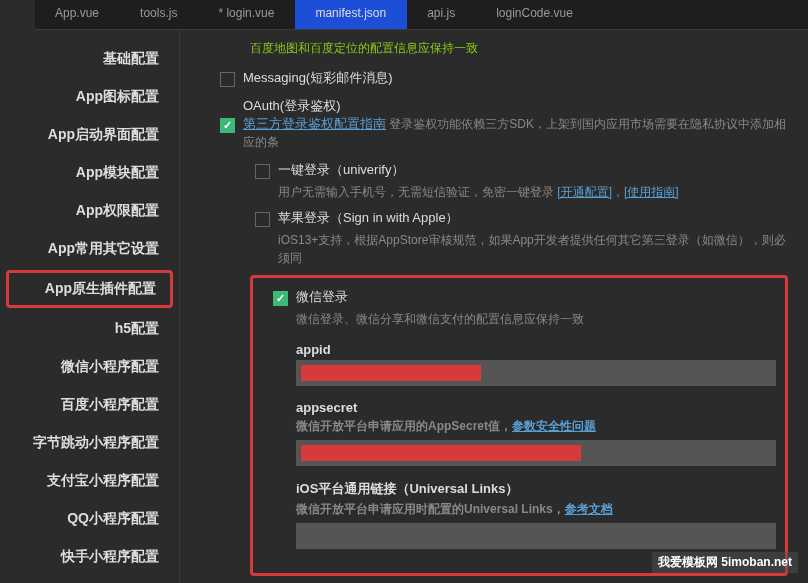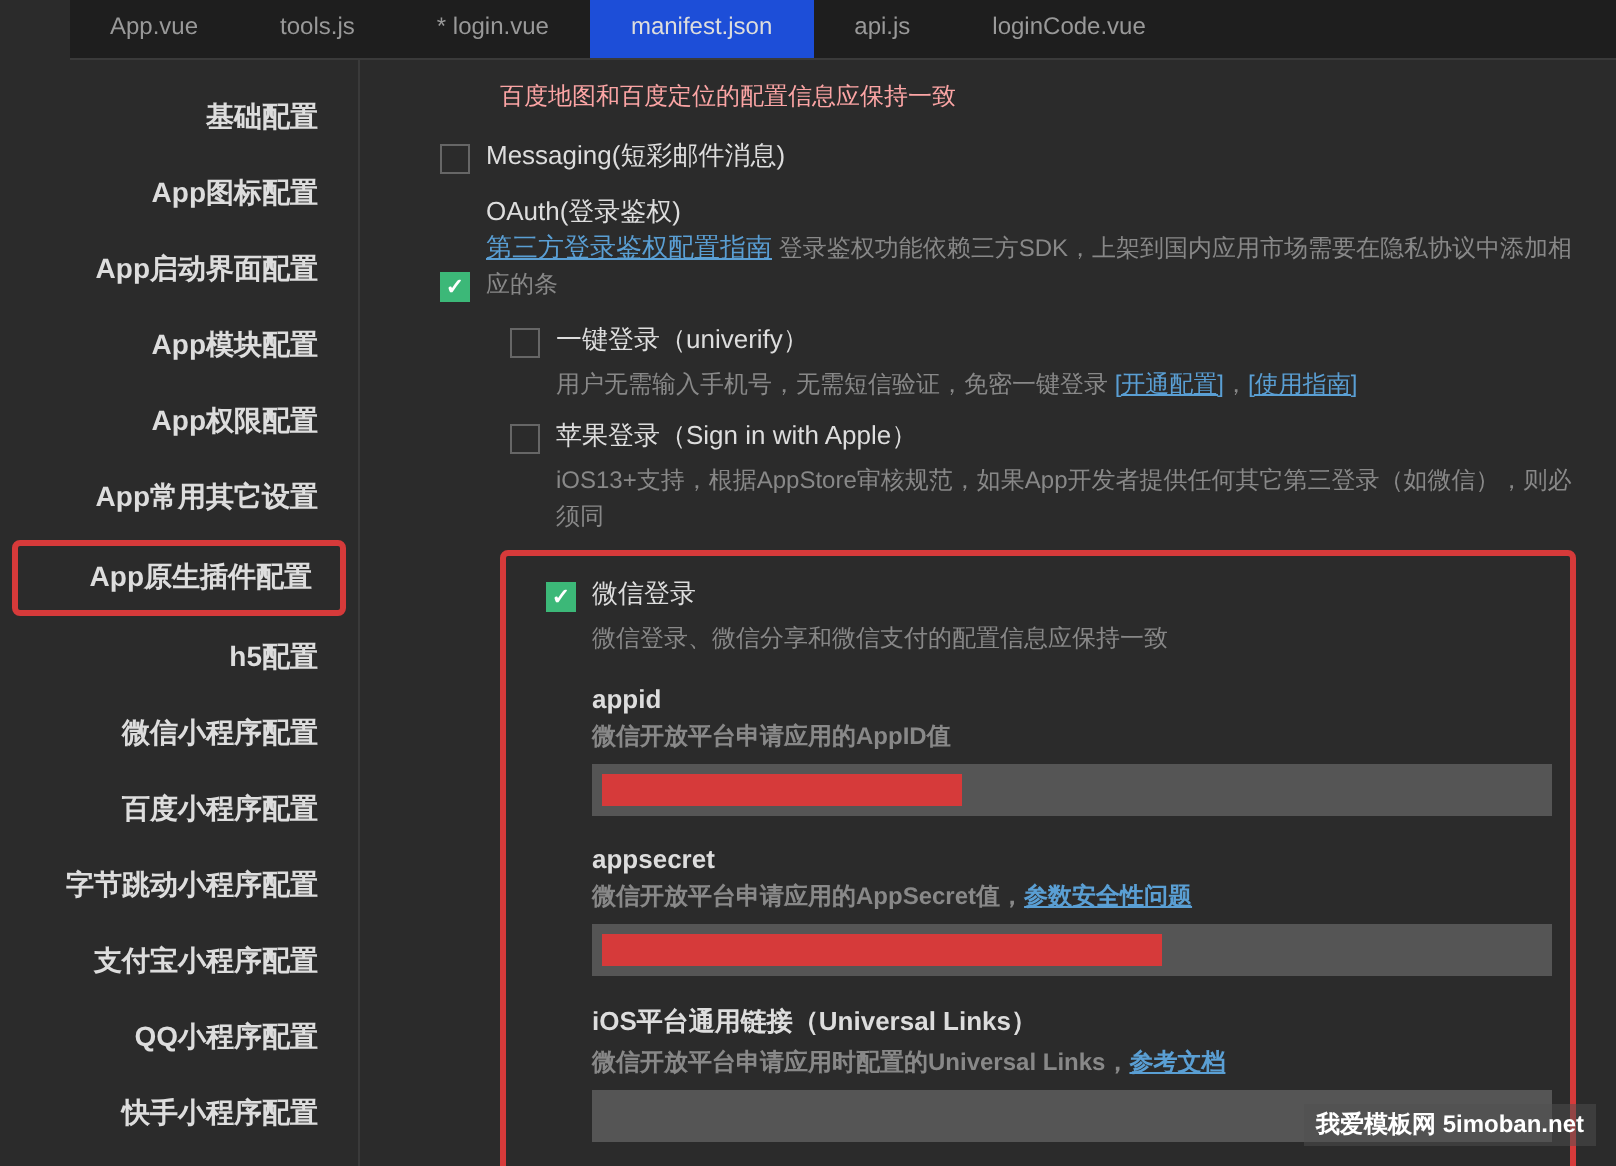--- a/index.html
+++ b/index.html
@@ -10,23 +10,23 @@
     .tab.active { background: #1d4ed8; color: #ddd; }
     
     .container { display: flex; height: calc(100% - 30px); }
     
     .sidebar { width: 180px; background: #2b2b2b; border-right: 1px solid #3a3a3a; padding: 10px 0; text-align: right; }
     .sidebar-item { padding: 10px 20px; color: #ddd; font-size: 14px; font-weight: bold; cursor: pointer; }
     .sidebar-item.highlighted { border: 3px solid #d63a3a; border-radius: 4px; margin: 2px 6px; padding: 7px 14px; }
     
     .main { flex: 1; padding: 10px 20px; overflow: hidden; position: relative; }
     
-    .section-desc { color: #fca5a5; font-size: 12px; margin-bottom: 12px; padding-left: 50px; }
+    .section-desc { color: #84cc16; font-size: 12px; margin-bottom: 12px; padding-left: 50px; }
     
-    .checkbox-row { display: flex; align-items: flex-end; margin: 10px 0; padding-left: 20px; }
+    .checkbox-row { display: flex; align-items: center; margin: 10px 0; padding-left: 20px; }
     .checkbox { width: 15px; height: 15px; border: 1px solid #666; display: inline-flex; align-items: center; justify-content: center; margin-right: 8px; margin-top: 2px; flex-shrink: 0; }
     .checkbox.checked { background: #3cb878; border-color: #3cb878; }
     .checkbox.checked::after { content: "✓"; color: #fff; font-size: 11px; font-weight: bold; }
     .checkbox-label { color: #ddd; font-size: 13px; }
     
     .link { color: #5a9fd4; text-decoration: underline; cursor: pointer; }
     
     .sub-section { padding-left: 55px; margin-bottom: 8px; }
     .sub-row { display: flex; align-items: center; margin-bottom: 4px; }
     .sub-desc { color: #888; font-size: 12px; line-height: 1.5; padding-left: 23px; }
@@ -108,21 +108,20 @@
 
     <div class="highlighted-box">
       <div class="sub-row">
         <span class="checkbox checked"></span>
         <span class="checkbox-label">微信登录</span>
       </div>
       <div class="sub-desc">微信登录、微信分享和微信支付的配置信息应保持一致</div>
 
       <div class="field-block">
         <div class="field-label">appid</div>
-        <div class="field-desc">微信开放平台申请应用的AppID值</div>
         <div class="field-input">
             <div class="redacted"></div>
           </div>
       </div>
 
       <div class="field-block">
         <div class="field-label">appsecret</div>
         <div class="field-desc">
           <span>微信开放平台申请应用的AppSecret值，</span><span class="link">参数安全性问题</span>
         </div>

